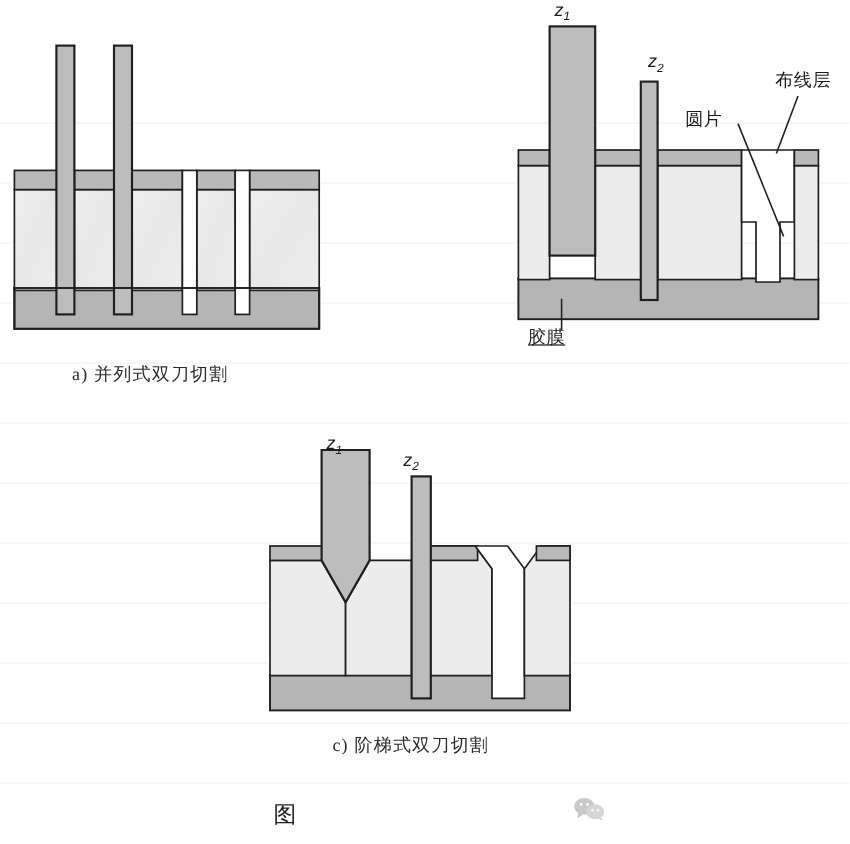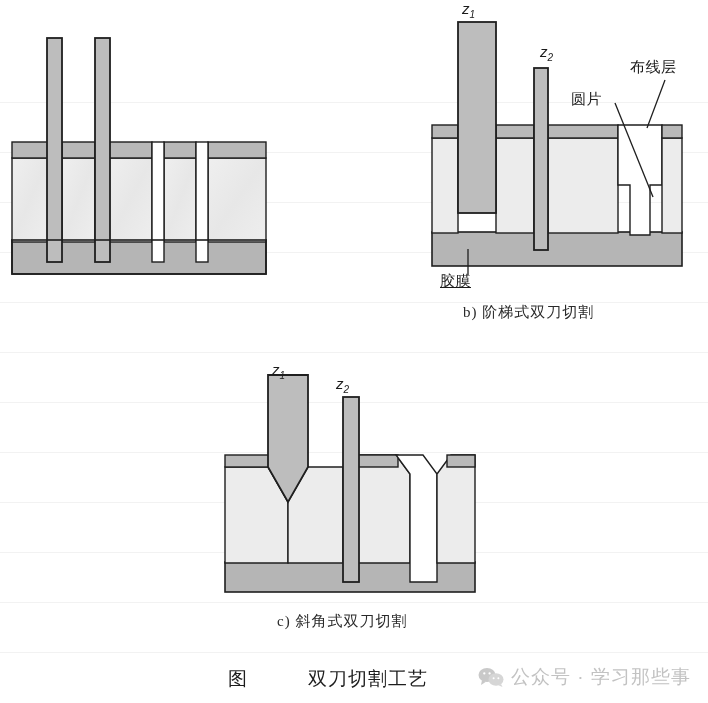--- a/index.html
+++ b/index.html
@@ -31,21 +31,21 @@
   .cap-c{left:277px;top:612px;}
 
   .lbl{
     position:absolute;
     font-family:"Liberation Serif","DejaVu Serif",serif;
     font-size:15px;
     color:#1b1b1b;
     white-space:nowrap;
     letter-spacing:0.5px;
   }
-  .lbl-buxian{left:630px;top:58px;}
+  .lbl-buxian{left:646px;top:58px;}
   .lbl-yuanpian{left:571px;top:90px;}
   .lbl-jiaomo{left:440px;top:272px;text-decoration:underline;}
 
   .zlab{
     position:absolute;
     font-family:Liberation Sans, sans-serif;
     font-style:italic;
     font-size:15px;
     color:#1b1b1b;
     white-space:nowrap;
@@ -123,20 +123,21 @@
       <rect x="196" y="142" width="12" height="120" fill="#ffffff" stroke="#1f1f1f" stroke-width="1.4"></rect>
 
       <rect x="47" y="38" width="15" height="224" fill="#bdbdbd" stroke="#1f1f1f" stroke-width="1.8"></rect>
 
       <rect x="95" y="38" width="15" height="224" fill="#bdbdbd" stroke="#1f1f1f" stroke-width="1.8"></rect>
 
       <rect x="12" y="240" width="254" height="34" fill="none" stroke="#1f1f1f" stroke-width="1.6"></rect>
     </svg>
   </div>
 
+  <div class="cap cap-a">a) 并列式双刀切割</div>
 
   <div class="panel" style="left:400px;top:0px;width:308px;height:300px;">
     <svg width="308" height="300" viewBox="0 0 308 300">
 
       <rect x="32" y="232" width="250" height="34" fill="#b5b5b5" stroke="#1f1f1f" stroke-width="1.6"></rect>
 
       <rect x="32" y="138" width="26" height="95" fill="#ececec" stroke="#1f1f1f" stroke-width="1.4"></rect>
       <rect x="32" y="125" width="26" height="13" fill="#b9b9b9" stroke="#1f1f1f" stroke-width="1.4"></rect>
 
       <rect x="96" y="138" width="38" height="95" fill="#ececec" stroke="#1f1f1f" stroke-width="1.4"></rect>
@@ -166,21 +167,20 @@
     <span>z</span><sub>1</sub>
   </div>
   <div class="zlab z-b2">
     <span>z</span><sub>2</sub>
   </div>
 
   <div class="lbl lbl-buxian">布线层</div>
   <div class="lbl lbl-yuanpian">圆片</div>
   <div class="lbl lbl-jiaomo">胶膜</div>
 
-  <div class="cap cap-b">b) 阶梯式双刀切割</div>
 
   <div class="panel" style="left:200px;top:350px;width:330px;height:270px;">
     <svg width="330" height="270" viewBox="0 0 330 270">
 
       <rect x="25" y="212" width="250" height="30" fill="#b5b5b5" stroke="#1f1f1f" stroke-width="1.6"></rect>
 
       <path d="M 25 117 L 68 117 L 88 152 L 88 213 L 25 213 Z" fill="#ececec" stroke="#1f1f1f" stroke-width="1.4"></path>
       <rect x="25" y="105" width="75" height="12" fill="#b9b9b9" stroke="#1f1f1f" stroke-width="1.4"></rect>
 
       <path d="M 68 117 L 88 152 L 108 117 Z" fill="#ececec" stroke="#1f1f1f" stroke-width="1.4"></path>
@@ -201,36 +201,34 @@
     </svg>
   </div>
 
   <div class="zlab z-c1">
     <span>z</span><sub>1</sub>
   </div>
   <div class="zlab z-c2">
     <span>z</span><sub>2</sub>
   </div>
 
-  <div class="cap cap-c">c) 斜角式双刀切割</div>
+  <div class="cap cap-c">c) 阶梯式双刀切割</div>
 
   <div class="figcaption">
     <span class="fc-word">图</span>
-    <span class="fc-title">双刀切割工艺</span>
   </div>
 
   <div class="watermark">
     <span class="wm-icon">
       <svg width="26" height="20" viewBox="0 0 26 20">
         <ellipse cx="9" cy="8" rx="8.5" ry="7" fill="#c9c9c9"></ellipse>
         <path d="M 4 13 L 3 18 L 8 14.8 Z" fill="#c9c9c9"></path>
         <ellipse cx="18" cy="12.5" rx="7.5" ry="6.2" fill="#d6d6d6"></ellipse>
         <path d="M 23 17 L 24.5 20 L 20.5 18.2 Z" fill="#d6d6d6"></path>
         <circle cx="6.3" cy="6.4" r="1.15" fill="#ffffff"></circle>
         <circle cx="11.6" cy="6.4" r="1.15" fill="#ffffff"></circle>
         <circle cx="15.6" cy="11.2" r="1" fill="#ffffff"></circle>
         <circle cx="20.4" cy="11.2" r="1" fill="#ffffff"></circle>
       </svg>
     </span>
-    <span>公众号 · 学习那些事</span>
   </div>
 
 </div>
 
 </body></html>

